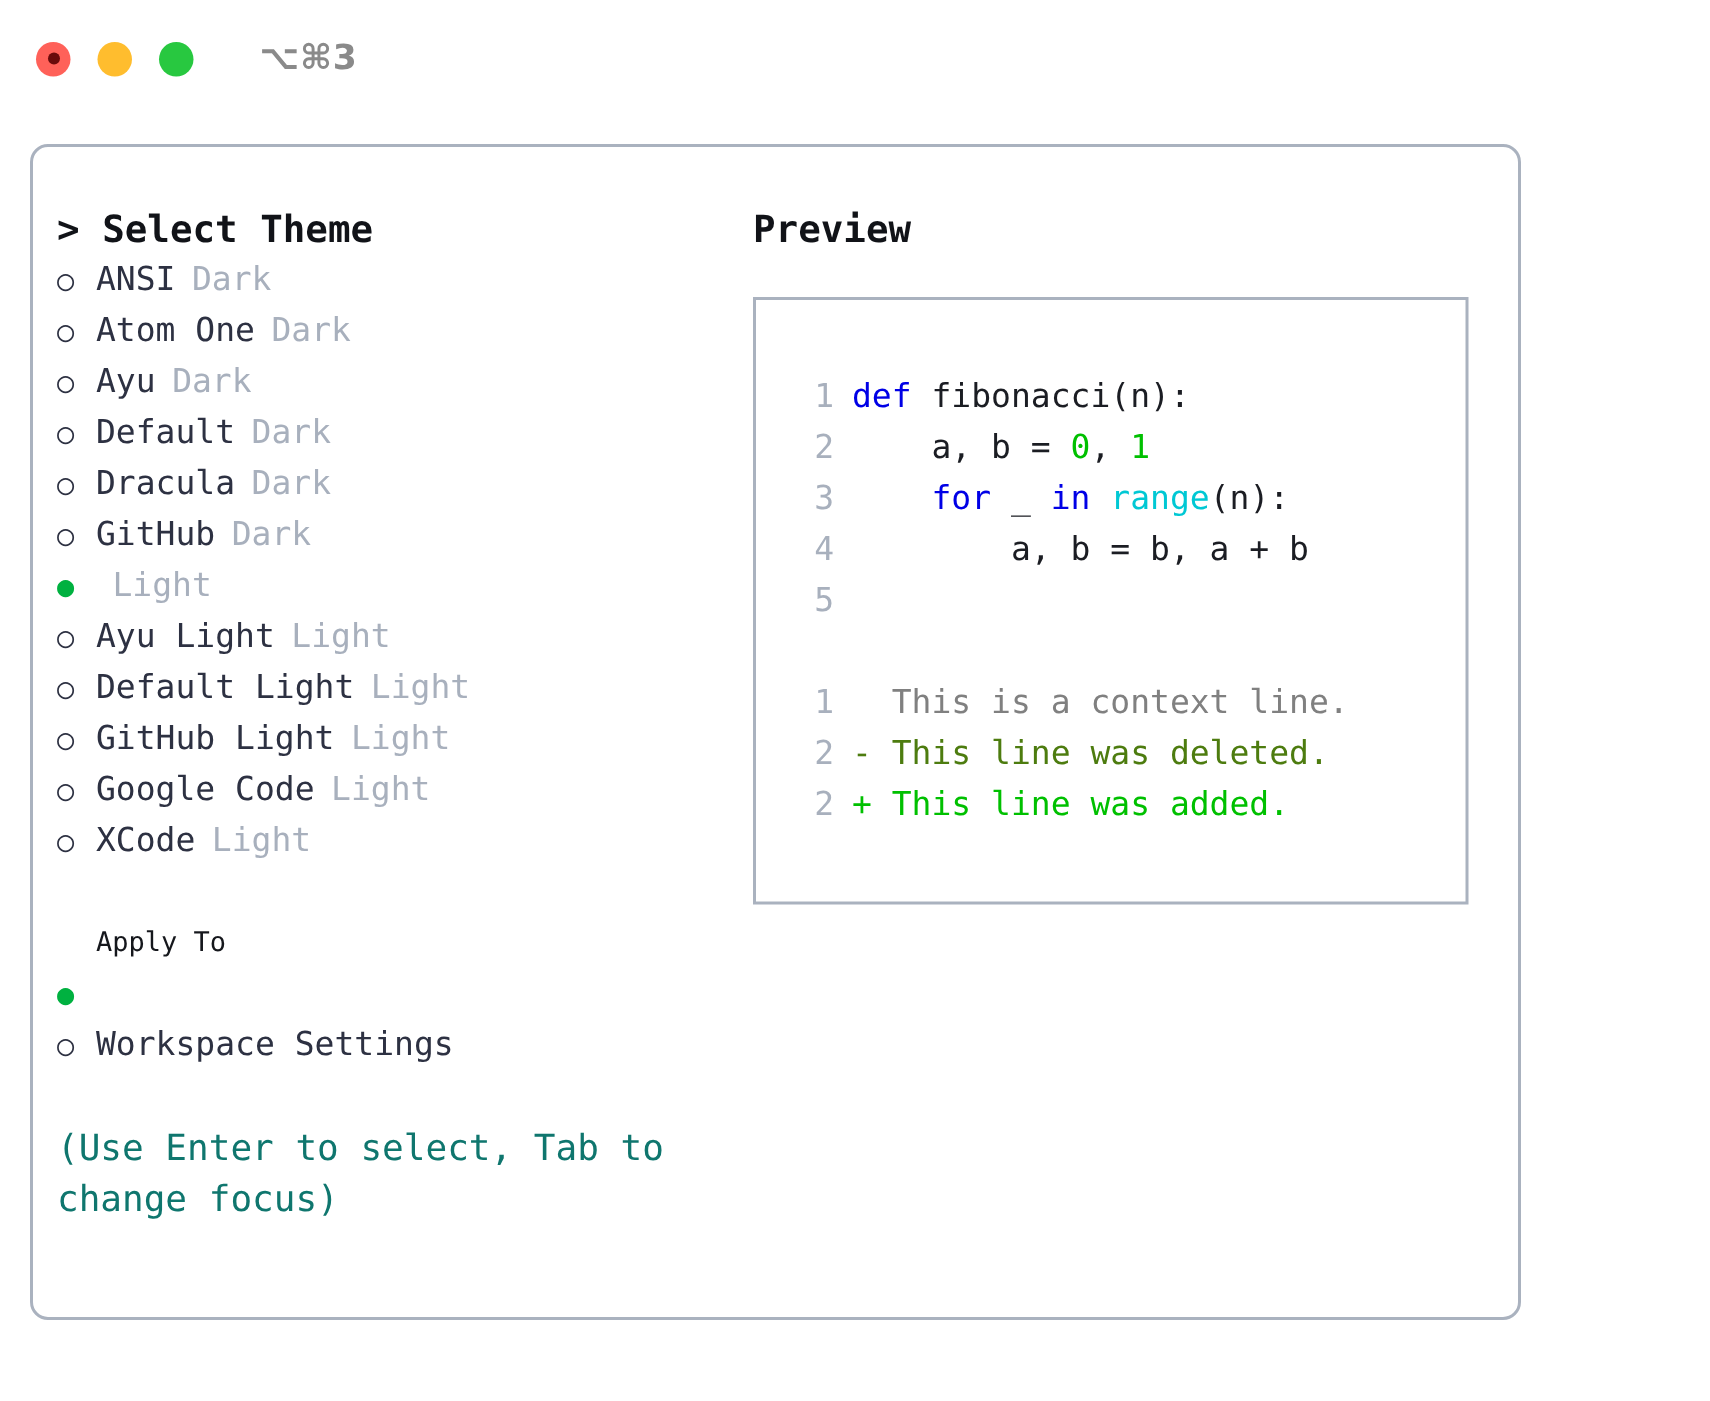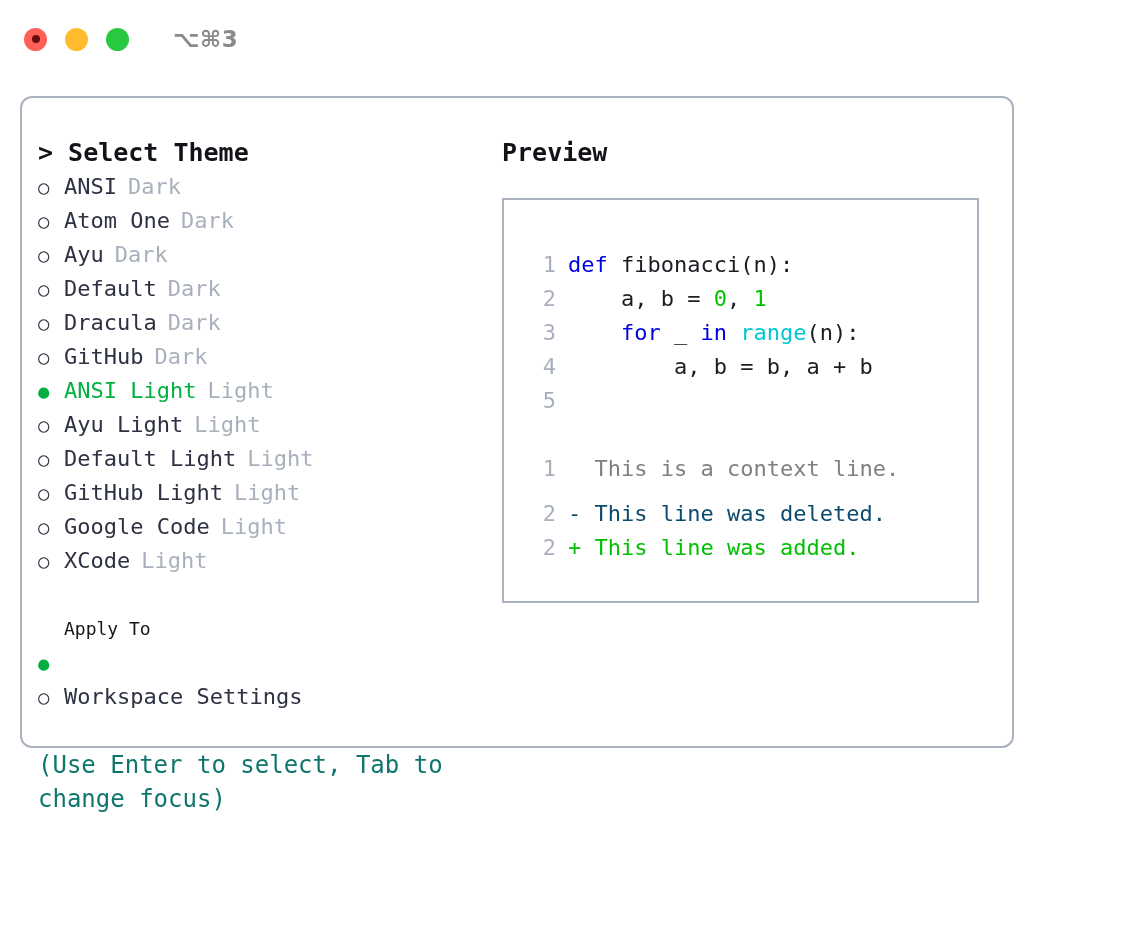--- a/index.html
+++ b/index.html
@@ -69,21 +69,21 @@
     letter-spacing: 0.5px;
     font-family: "DejaVu Sans", "Liberation Sans", sans-serif;
   }
 
   
   .main-panel {
     position: absolute;
     left: 20px;
     top: 96px;
     width: 994px;
-    height: 652px;
+    height: 784px;
     border: 2px solid #aab2bf;
     border-radius: 12px;
     box-sizing: border-box;
     background: #ffffff;
   }
 
   .panel-body {
     position: relative;
     width: 100%;
     height: 100%;
@@ -188,21 +188,21 @@
   .code-text { color: #1b1d23; }
 
   .tok-kw    { color: #0000e6; }
   .tok-num   { color: #00c000; }
   .tok-builtin { color: #00c8d4; }
   .tok-plain { color: #1b1d23; }
 
   .gap-line { height: 34px; }
 
   .diff-ctx { color: #808080; }
-  .diff-del { color: #0c4a6e; margin-top: 11px; }
+  .diff-del { color: #4d7c0f; }
   .diff-add { color: #00c000; }
 </style>
 </head>
 <body>
 
 <div class="app-window">
 
   <div class="titlebar">
     <div class="traffic-lights">
       <span class="tl tl-red"></span>
@@ -219,21 +219,21 @@
 
         <div class="section-title">&gt; Select Theme</div>
 
         <div class="opt-list" id="theme-list">
             <div class="opt-row"><span class="bullet">○</span><span class="opt-name">ANSI</span><span class="opt-variant">Dark</span></div>
             <div class="opt-row"><span class="bullet">○</span><span class="opt-name">Atom One</span><span class="opt-variant">Dark</span></div>
             <div class="opt-row"><span class="bullet">○</span><span class="opt-name">Ayu</span><span class="opt-variant">Dark</span></div>
             <div class="opt-row"><span class="bullet">○</span><span class="opt-name">Default</span><span class="opt-variant">Dark</span></div>
             <div class="opt-row"><span class="bullet">○</span><span class="opt-name">Dracula</span><span class="opt-variant">Dark</span></div>
             <div class="opt-row"><span class="bullet">○</span><span class="opt-name">GitHub</span><span class="opt-variant">Dark</span></div>
-            <div class="opt-row selected"><span class="bullet on">●</span><span class="opt-name">ANSI Light</span><span class="opt-variant">Light</span></div>
+            <div class="opt-row selected"><span class="bullet on">●</span><span class="opt-variant">Light</span></div>
             <div class="opt-row"><span class="bullet">○</span><span class="opt-name">Ayu Light</span><span class="opt-variant">Light</span></div>
             <div class="opt-row"><span class="bullet">○</span><span class="opt-name">Default Light</span><span class="opt-variant">Light</span></div>
             <div class="opt-row"><span class="bullet">○</span><span class="opt-name">GitHub Light</span><span class="opt-variant">Light</span></div>
             <div class="opt-row"><span class="bullet">○</span><span class="opt-name">Google Code</span><span class="opt-variant">Light</span></div>
             <div class="opt-row"><span class="bullet">○</span><span class="opt-name">XCode</span><span class="opt-variant">Light</span></div>
           </div>
 
         <div class="spacer-row"></div>
 
         <div class="applyto-title">Apply To</div>

